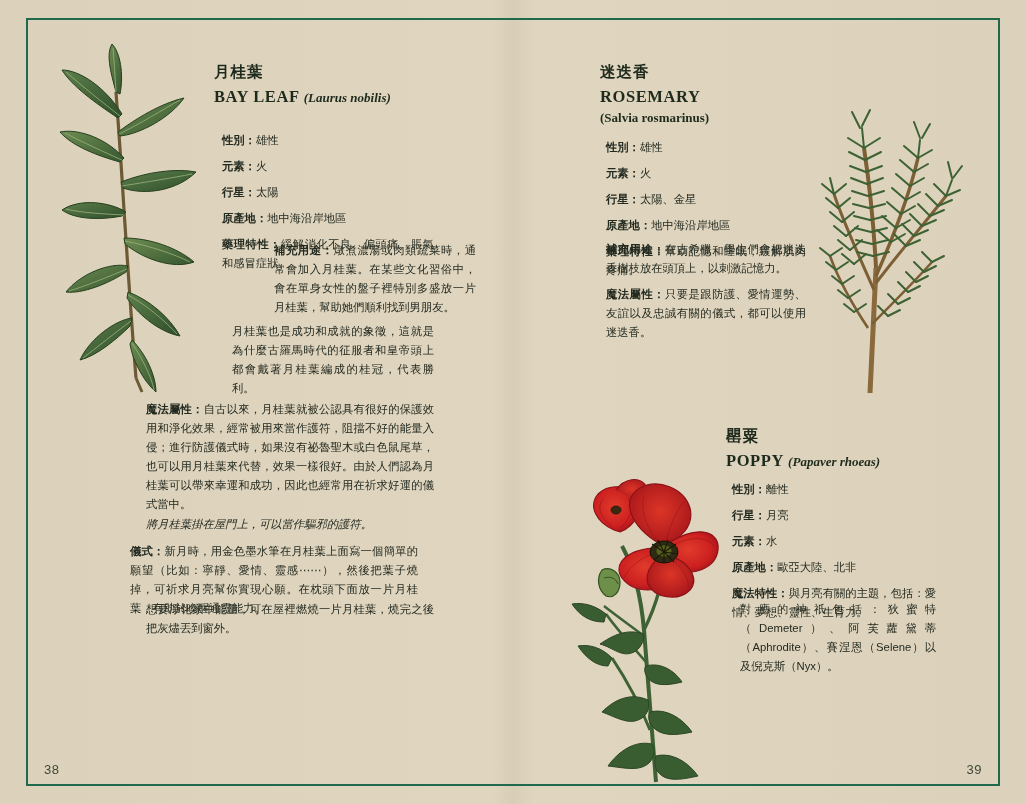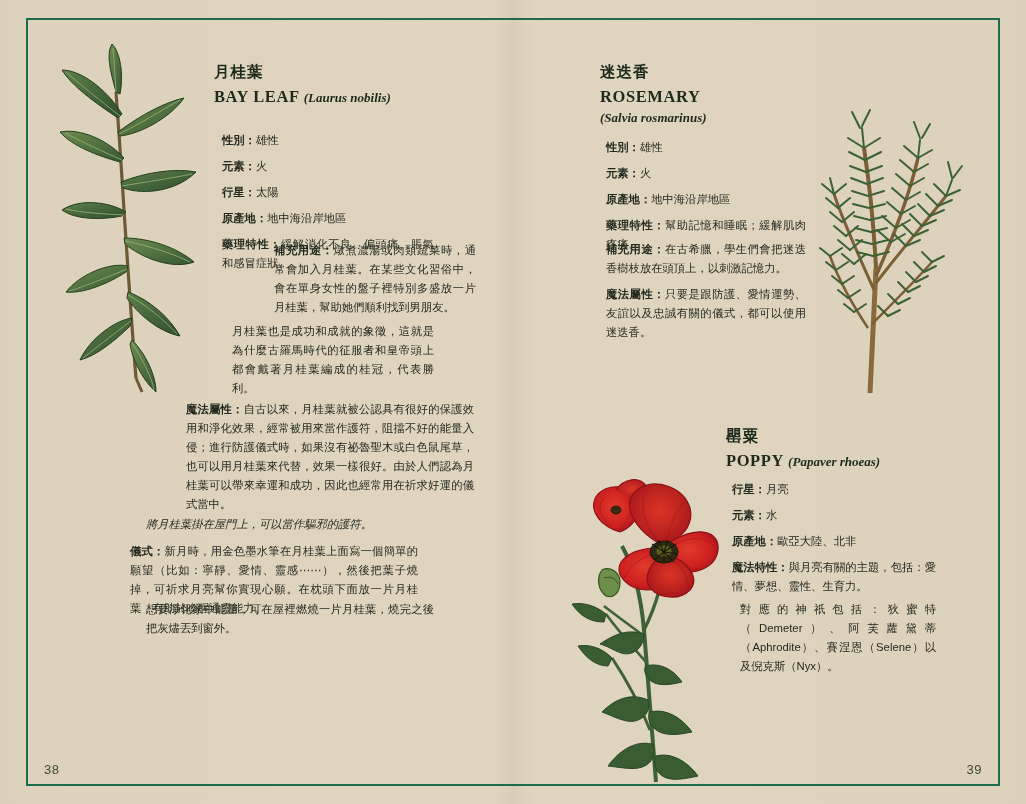--- a/index.html
+++ b/index.html
@@ -70,21 +70,20 @@
     letter-spacing: 0.6px;
     margin-top: 4px;
   }
   .entry-name .latin {
     font-style: italic;
     font-size: 13px;
     font-weight: 700;
     letter-spacing: 0;
   }
   .latin-line {
-    font-style: italic;
     font-size: 13px;
     font-weight: 700;
     color: #1d2a1c;
     margin-top: 3px;
   }
   .body {
     font-family: "Liberation Sans", sans-serif;
     font-size: 11.3px;
     line-height: 1.68;
     color: #232a20;
@@ -117,21 +116,20 @@
     position: absolute;
     left: 232px;
     top: 322px;
     width: 202px;
   }
   #bay-magic {
     position: absolute;
     left: 146px;
     top: 400px;
     width: 288px;
-    margin-left: 40px;
   }
   #bay-door {
     position: absolute;
     left: 146px;
     top: 515px;
     width: 288px;
     font-style: italic;
   }
   #bay-ritual {
     position: absolute;
@@ -315,20 +313,21 @@
 
     <div id="rose-head">
       <div class="entry-title">迷迭香</div>
       <div class="entry-name">ROSEMARY</div>
       <div class="latin-line">(Salvia rosmarinus)</div>
     </div>
 
     <div id="rose-props" class="body">
       <p><span class="lead">性別：</span><span>雄性</span></p>
       <p><span class="lead">元素：</span><span>火</span></p>
+      <p><span class="lead">行星：</span><span>太陽、金星</span></p>
       <p><span class="lead">原產地：</span><span>地中海沿岸地區</span></p>
       <p><span class="lead">藥理特性：</span><span>幫助記憶和睡眠；緩解肌肉疼痛。</span></p>
     </div>
 
     <div id="rose-extra" class="body">
       <p><span class="lead">補充用途：</span><span>在古希臘，學生們會把迷迭香樹枝放在頭頂上，以刺激記憶力。</span></p>
       <p><span class="lead">魔法屬性：</span><span>只要是跟防護、愛情運勢、友誼以及忠誠有關的儀式，都可以使用迷迭香。</span></p>
     </div>
 
     <div class="illus" id="rosemary-illus">
@@ -542,20 +541,21 @@
 
     <div id="poppy-head">
       <div class="entry-title">罌粟</div>
       <div class="entry-name">
         <span>POPPY</span>
         <span class="latin">(Papaver rhoeas)</span>
       </div>
     </div>
 
     <div id="poppy-props" class="body">
+      <p><span class="lead">性別：</span><span>離性</span></p>
       <p><span class="lead">行星：</span><span>月亮</span></p>
       <p><span class="lead">元素：</span><span>水</span></p>
       <p><span class="lead">原產地：</span><span>歐亞大陸、北非</span></p>
       <p><span class="lead">魔法特性：</span><span>與月亮有關的主題，包括：愛情、夢想、靈性、生育力。</span></p>
     </div>
 
     <div id="poppy-deities" class="body">
       <p>對應的神祇包括：狄蜜特（Demeter）、阿芙蘿黛蒂（Aphrodite）、賽涅恩（Selene）以及倪克斯（Nyx）。</p>
     </div>
 

